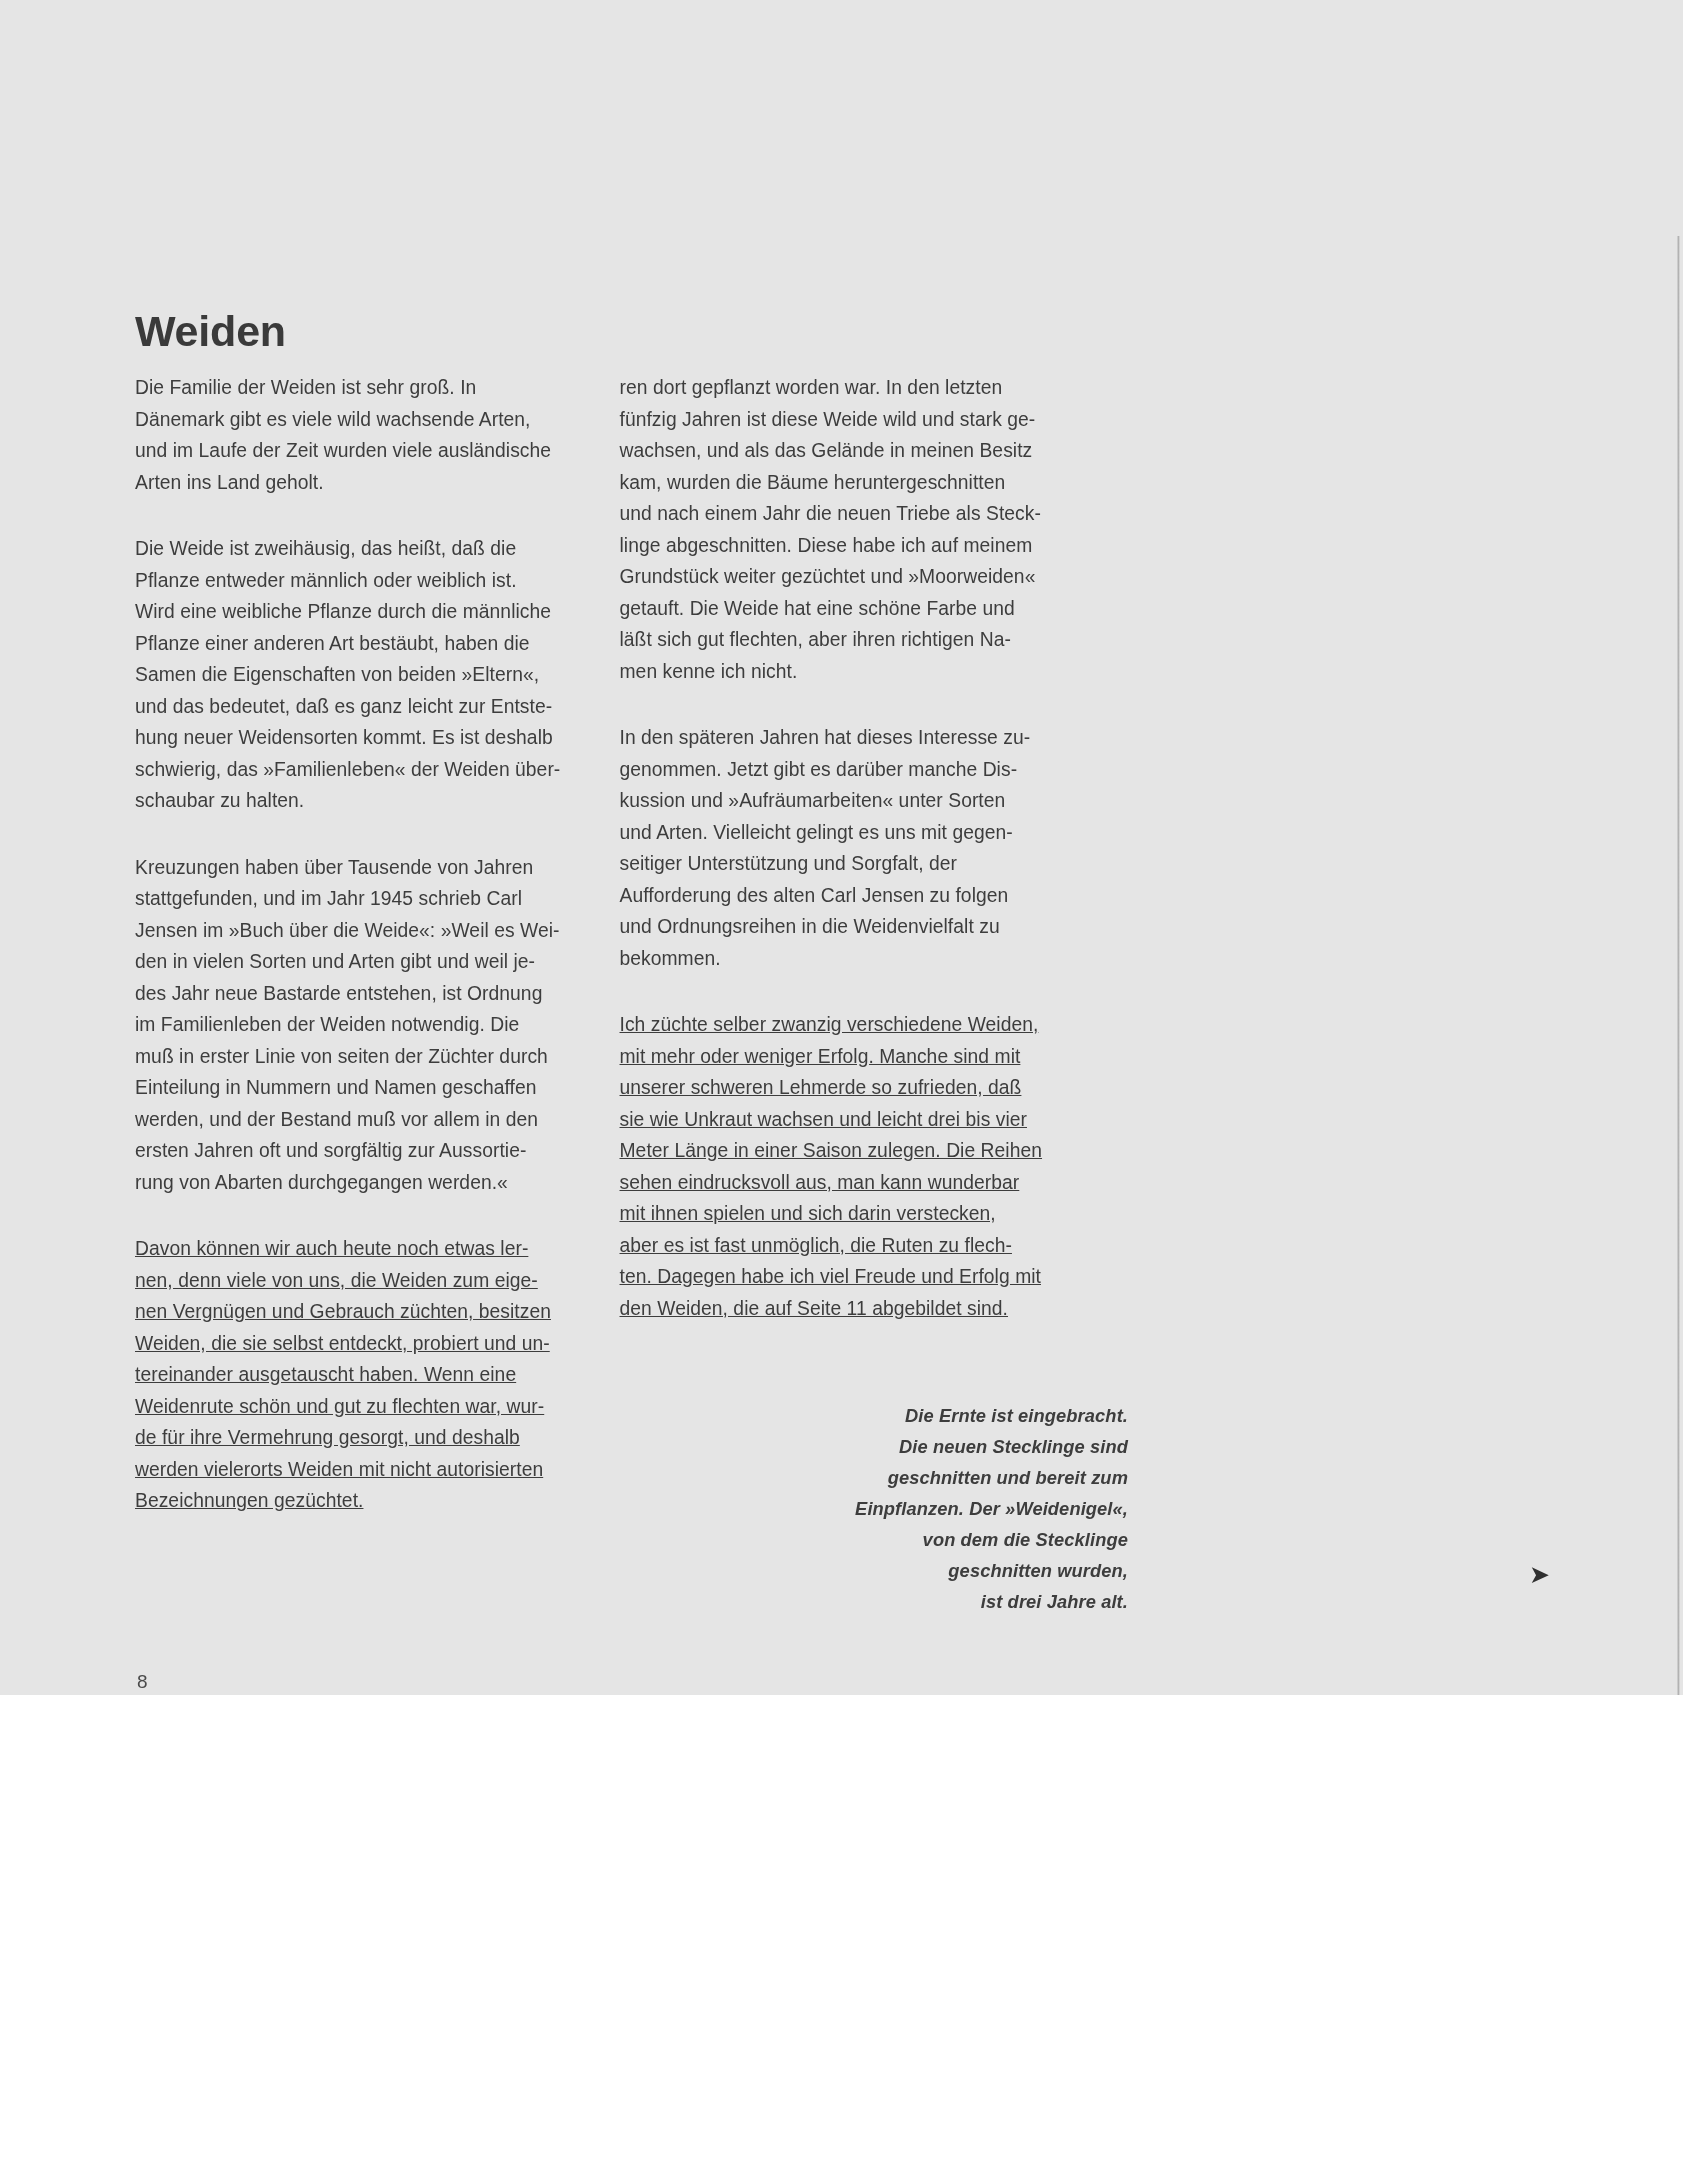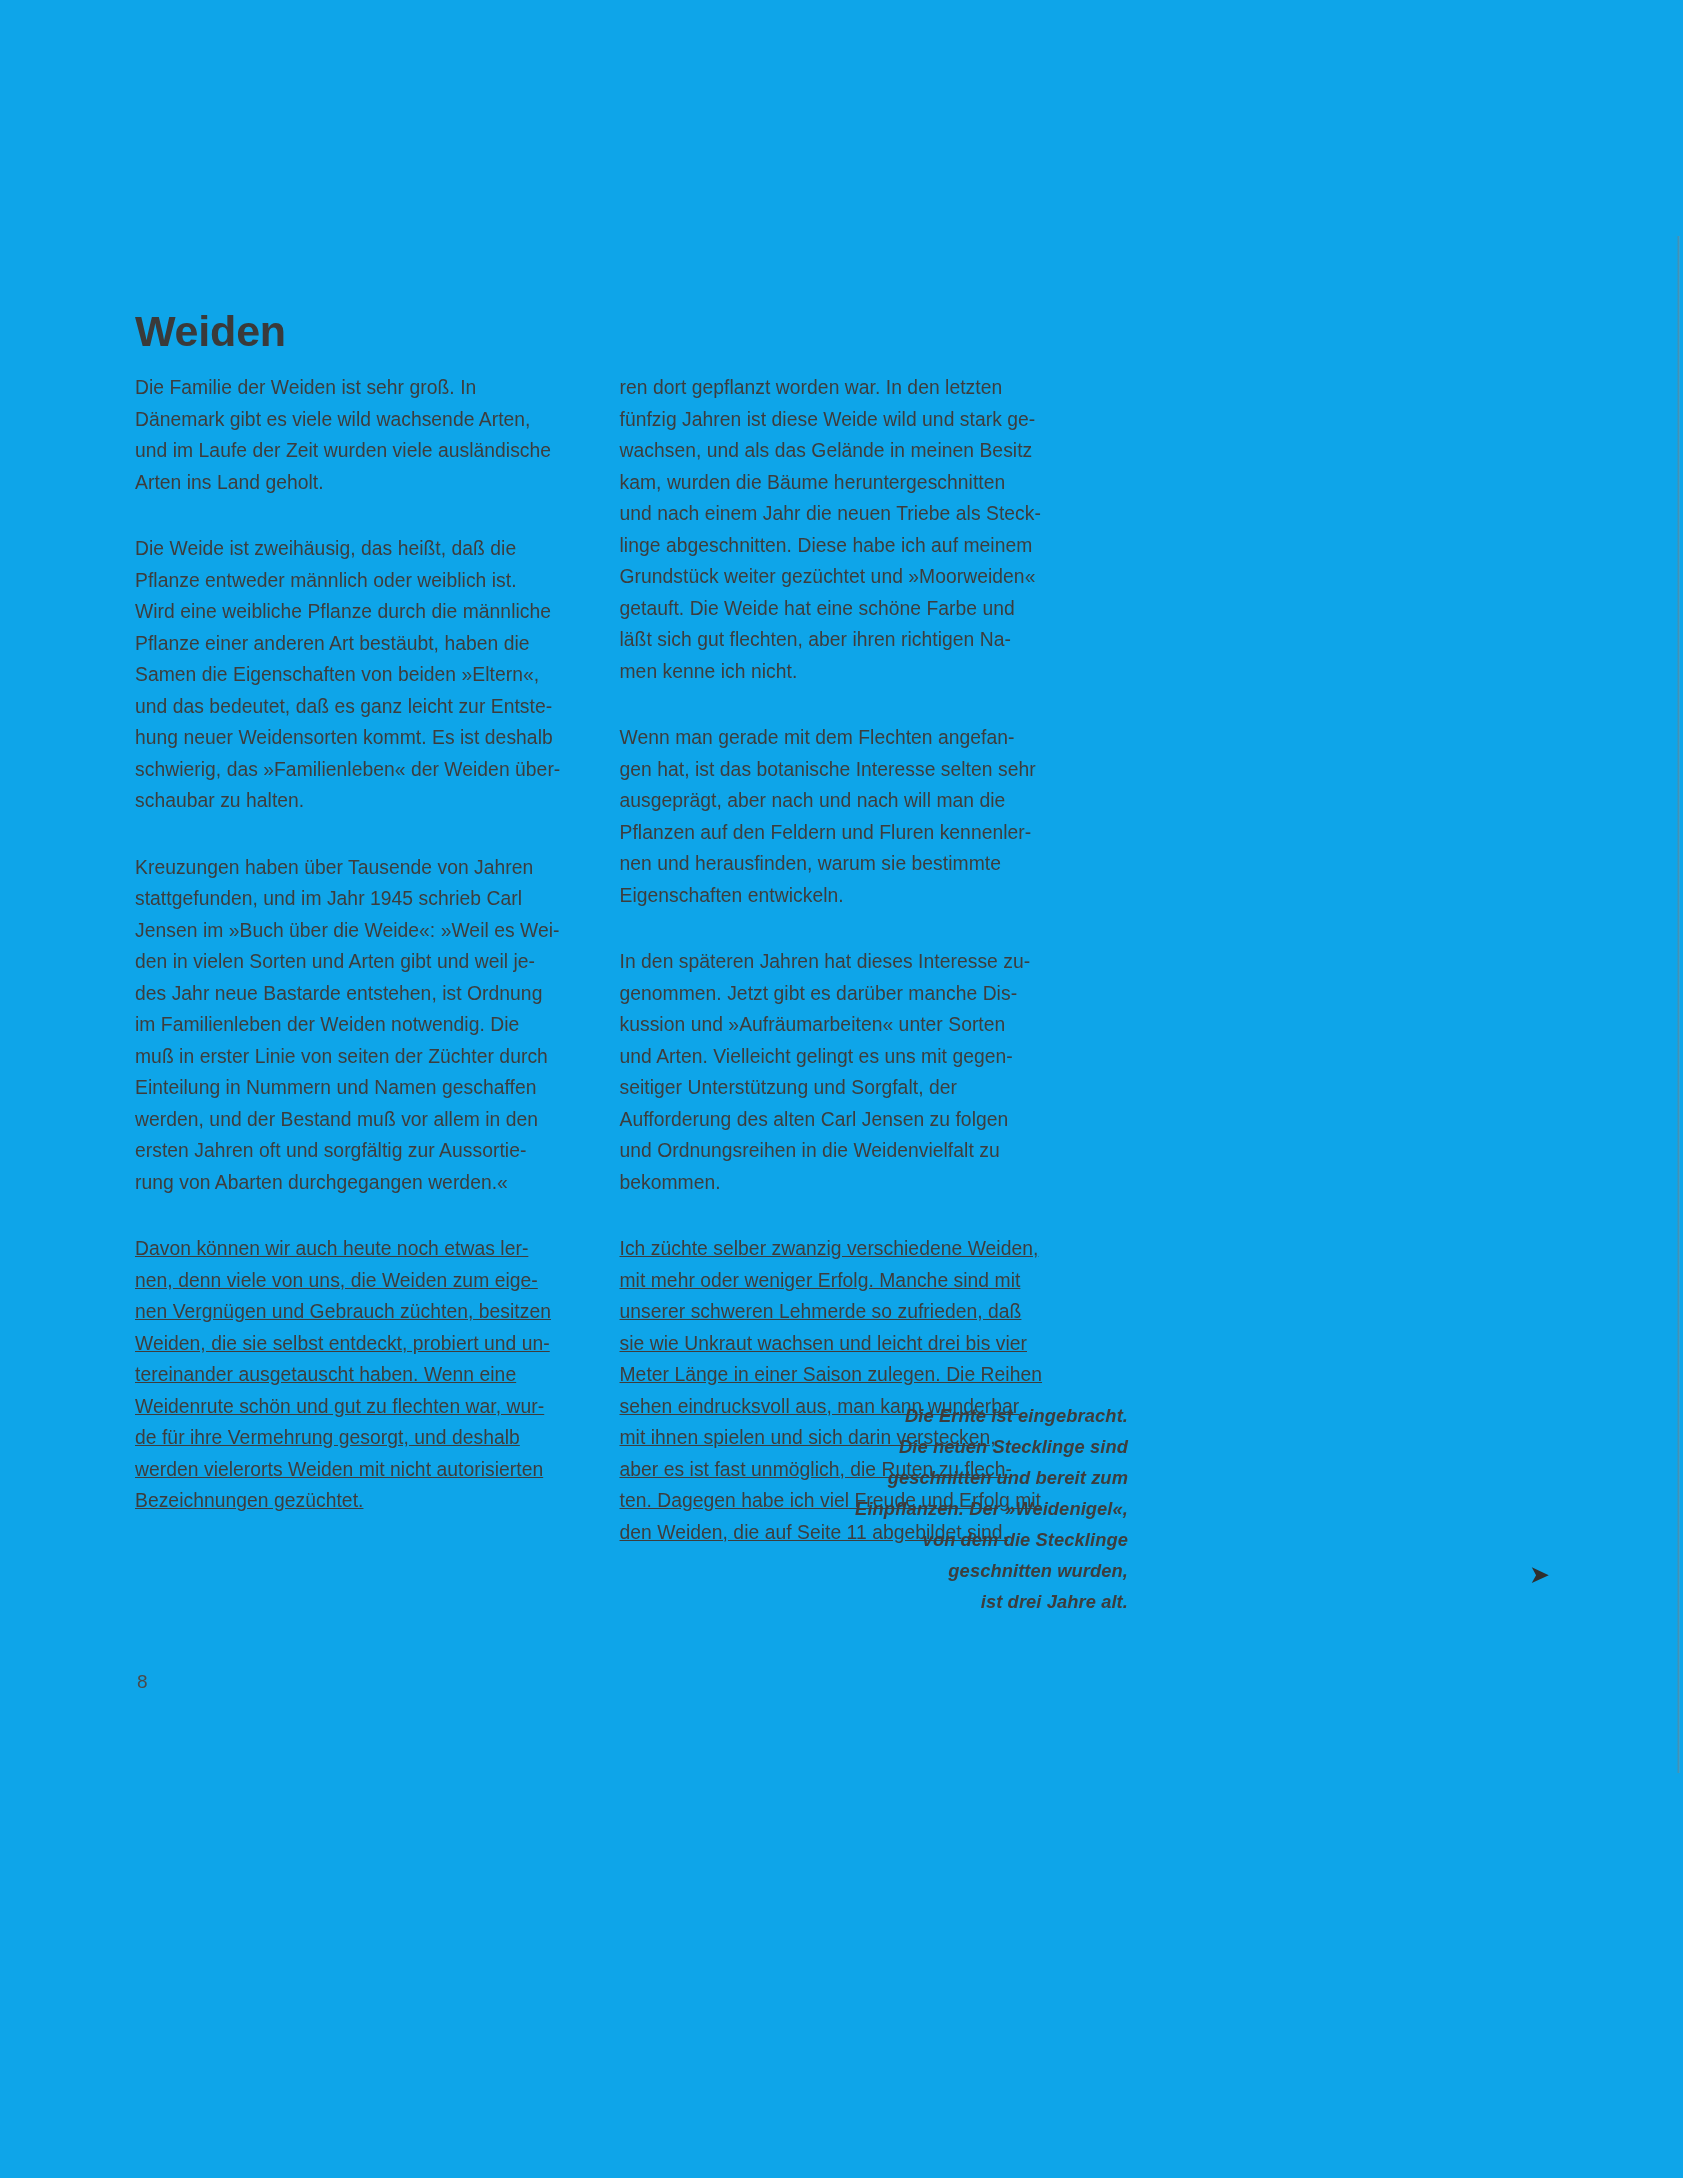--- a/index.html
+++ b/index.html
@@ -8,22 +8,22 @@
     background: #ffffff;
   }
   body {
     font-family: "Liberation Sans", sans-serif;
     -webkit-font-smoothing: antialiased;
   }
 
   #page {
     position: relative;
     width: 1683px;
-    height: 2178px;
-    background: #0ea5e9;
+    height: 1695px;
+    background: #e5e5e5;
     overflow: hidden;
   }
 
   
   #edge-rule {
     position: absolute;
     left: 1677px;
     top: 236px;
     width: 3px;
     height: 1537px;
@@ -167,26 +167,20 @@
       <p class="body-paragraph">ren dort gepflanzt worden war. In den letzten
 fünfzig Jahren ist diese Weide wild und stark ge-
 wachsen, und als das Gelände in meinen Besitz
 kam, wurden die Bäume heruntergeschnitten
 und nach einem Jahr die neuen Triebe als Steck-
 linge abgeschnitten. Diese habe ich auf meinem
 Grundstück weiter gezüchtet und »Moorweiden«
 getauft. Die Weide hat eine schöne Farbe und
 läßt sich gut flechten, aber ihren richtigen Na-
 men kenne ich nicht.</p>
-      <p class="body-paragraph">Wenn man gerade mit dem Flechten angefan-
-gen hat, ist das botanische Interesse selten sehr
-ausgeprägt, aber nach und nach will man die
-Pflanzen auf den Feldern und Fluren kennenler-
-nen und herausfinden, warum sie bestimmte
-Eigenschaften entwickeln.</p>
       <p class="body-paragraph">In den späteren Jahren hat dieses Interesse zu-
 genommen. Jetzt gibt es darüber manche Dis-
 kussion und »Aufräumarbeiten« unter Sorten
 und Arten. Vielleicht gelingt es uns mit gegen-
 seitiger Unterstützung und Sorgfalt, der
 Aufforderung des alten Carl Jensen zu folgen
 und Ordnungsreihen in die Weidenvielfalt zu
 bekommen.</p>
       <p class="body-paragraph">Ich züchte selber zwanzig verschiedene Weiden,
 mit mehr oder weniger Erfolg. Manche sind mit

